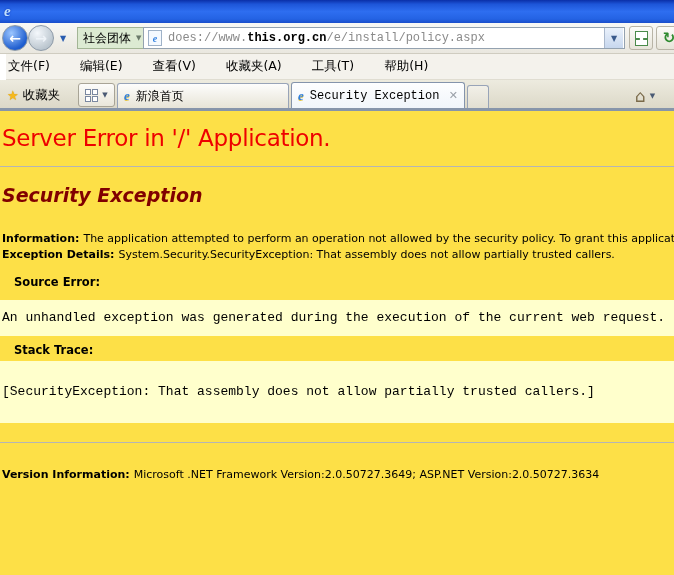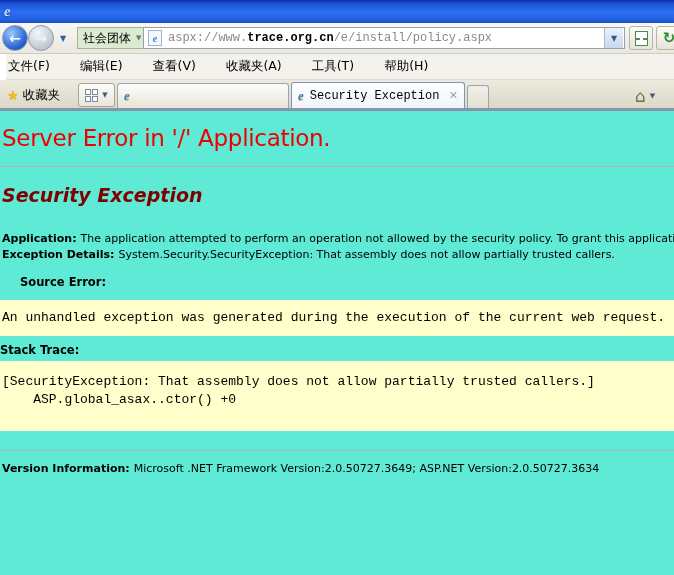--- a/index.html
+++ b/index.html
@@ -85,41 +85,41 @@
   .tablabel { font-size:12px; color:#000; white-space:nowrap; overflow:hidden; flex:1; }
   .tablabel.mono { font-family:"Liberation Mono","DejaVu Sans Mono",monospace; }
   .closex { color:#9aa0a8; font-size:11px; font-weight:bold; margin-left:6px; }
   .homebtn { position:absolute; left:632px; top:4px; height:24px; display:flex;
     align-items:center; gap:4px; padding:0 3px; }
   .homeico { font-size:17px; color:#7a6a4a; }
   .hcaret { font-size:7px; color:#4a5a74; }
 
   
   .content { position:absolute; top:111px; left:0; width:674px; height:464px;
-    background:#5eead4; overflow:hidden; font-size:11px; color:#000; }
+    background:#fde047; overflow:hidden; font-size:11px; color:#000; }
   .content h1 { margin:12px 0 0 0; padding-left:2px; font-size:23px; line-height:30px;
     font-weight:500; color:#ee0000; letter-spacing:-0.3px; white-space:nowrap; }
   hr { border:none; border-top:1px solid #b5b5b5; }
   .hr1 { margin-top:13px; }
   .content h2 { margin:16px 0 0 0; padding-left:2px; font-size:19px; line-height:24px;
     font-style:italic; font-weight:bold; color:#800000; white-space:nowrap; }
   .para { padding-left:2px; line-height:16px; }
   .para b { margin-right:4px; }
   .nowrapline { white-space:nowrap; overflow:hidden; }
   .desc { margin-top:24px; }
   .excdetails { }
-  .srclabel { margin-top:12px; font-weight:bold; font-size:11.5px; padding-left:20px; }
+  .srclabel { margin-top:12px; font-weight:bold; font-size:11.5px; padding-left:14px; }
   .codebox { margin-top:11px; width:674px; background:#ffffcc;
     font:13px "Liberation Mono","DejaVu Sans Mono",monospace; color:#000; }
   .box1 { padding:9px 0 9px 2px; }
-  .box2 { margin-top:4px; padding:12px 0 22px 2px; }
+  .box2 { margin-top:4px; padding:22px 0 22px 2px; }
   .codeline { line-height:18px; white-space:pre; overflow:hidden; }
-  .stacklabel { margin-top:7px; font-weight:bold; font-size:11.5px; padding-left:0; }
+  .stacklabel { margin-top:7px; font-weight:bold; font-size:11.5px; padding-left:14px; }
   .hr2 { margin-top:19px; }
-  .version { margin-top:10px; }
+  .version { margin-top:24px; }
 </style>
 </head>
 <body>
 
 <div class="window">
 
   <div class="titlebar">
     <span class="ie-ico">e</span>
   </div>
 
@@ -130,21 +130,21 @@
     <div class="navbtn fwd">
       <span>→</span>
     </div>
     <span class="recent-caret">▼</span>
     <div class="zonebox">
       <span>社会团体</span>
       <span class="zcaret">▼</span>
     </div>
     <div class="urlfield">
       <span class="pageico">e</span>
-      <span class="url"><span class="dim">aspx://www.</span><span class="dom">trace.org.cn</span><span class="dim">/e/install/policy.aspx</span></span>
+      <span class="url"><span class="dim">does://www.</span><span class="dom">this.org.cn</span><span class="dim">/e/install/policy.aspx</span></span>
       <span class="urlcaret">▼</span>
     </div>
     <div class="toolbtn compat">
       <span class="compatico">
           <span class="tear"></span>
         </span>
     </div>
     <div class="toolbtn refresh">
       <span class="refico">↻</span>
     </div>
@@ -168,57 +168,57 @@
       <span class="gridico">
           <i></i>
           <i></i>
           <i></i>
           <i></i>
         </span>
       <span class="qcaret">▼</span>
     </div>
     <div class="tab inactive">
       <span class="ie-ico-small">e</span>
+      <span class="tablabel">新浪首页</span>
     </div>
     <div class="tab active">
       <span class="ie-ico-small">e</span>
       <span class="tablabel mono">Security Exception</span>
       <span class="closex">✕</span>
     </div>
     <div class="tab stub"></div>
     <div class="homebtn">
       <span class="homeico">⌂</span>
       <span class="hcaret">▼</span>
     </div>
   </div>
 
   <div class="content">
     <h1>Server Error in '/' Application.</h1>
     <hr class="hr1">
     <h2>Security Exception</h2>
 
     <div class="para desc">
       <div class="nowrapline">
-        <b>Application:</b><span>The application attempted to perform an operation not allowed by the security policy.  To grant this application the required permission please contact your system administrator or change</span>
+        <b>Information:</b><span>The application attempted to perform an operation not allowed by the security policy.  To grant this application the required permission please contact your system administrator or change</span>
       </div>
     </div>
 
     <div class="para excdetails nowrapline">
       <b>Exception Details:</b><span>System.Security.SecurityException: That assembly does not allow partially trusted callers.</span>
     </div>
 
     <div class="srclabel">Source Error:</div>
     <div class="codebox box1">
       <div class="codeline">An unhandled exception was generated during the execution of the current web request. Information regarding the origin and</div>
     </div>
 
     <div class="stacklabel">Stack Trace:</div>
     <div class="codebox box2">
       <div class="codeline">[SecurityException: That assembly does not allow partially trusted callers.]</div>
-      <div class="codeline">    ASP.global_asax..ctor() +0</div>
     </div>
 
     <hr class="hr2">
     <div class="para version nowrapline">
       <b>Version Information:</b><span>Microsoft .NET Framework Version:2.0.50727.3649; ASP.NET Version:2.0.50727.3634</span>
     </div>
   </div>
 
 </div>
 

